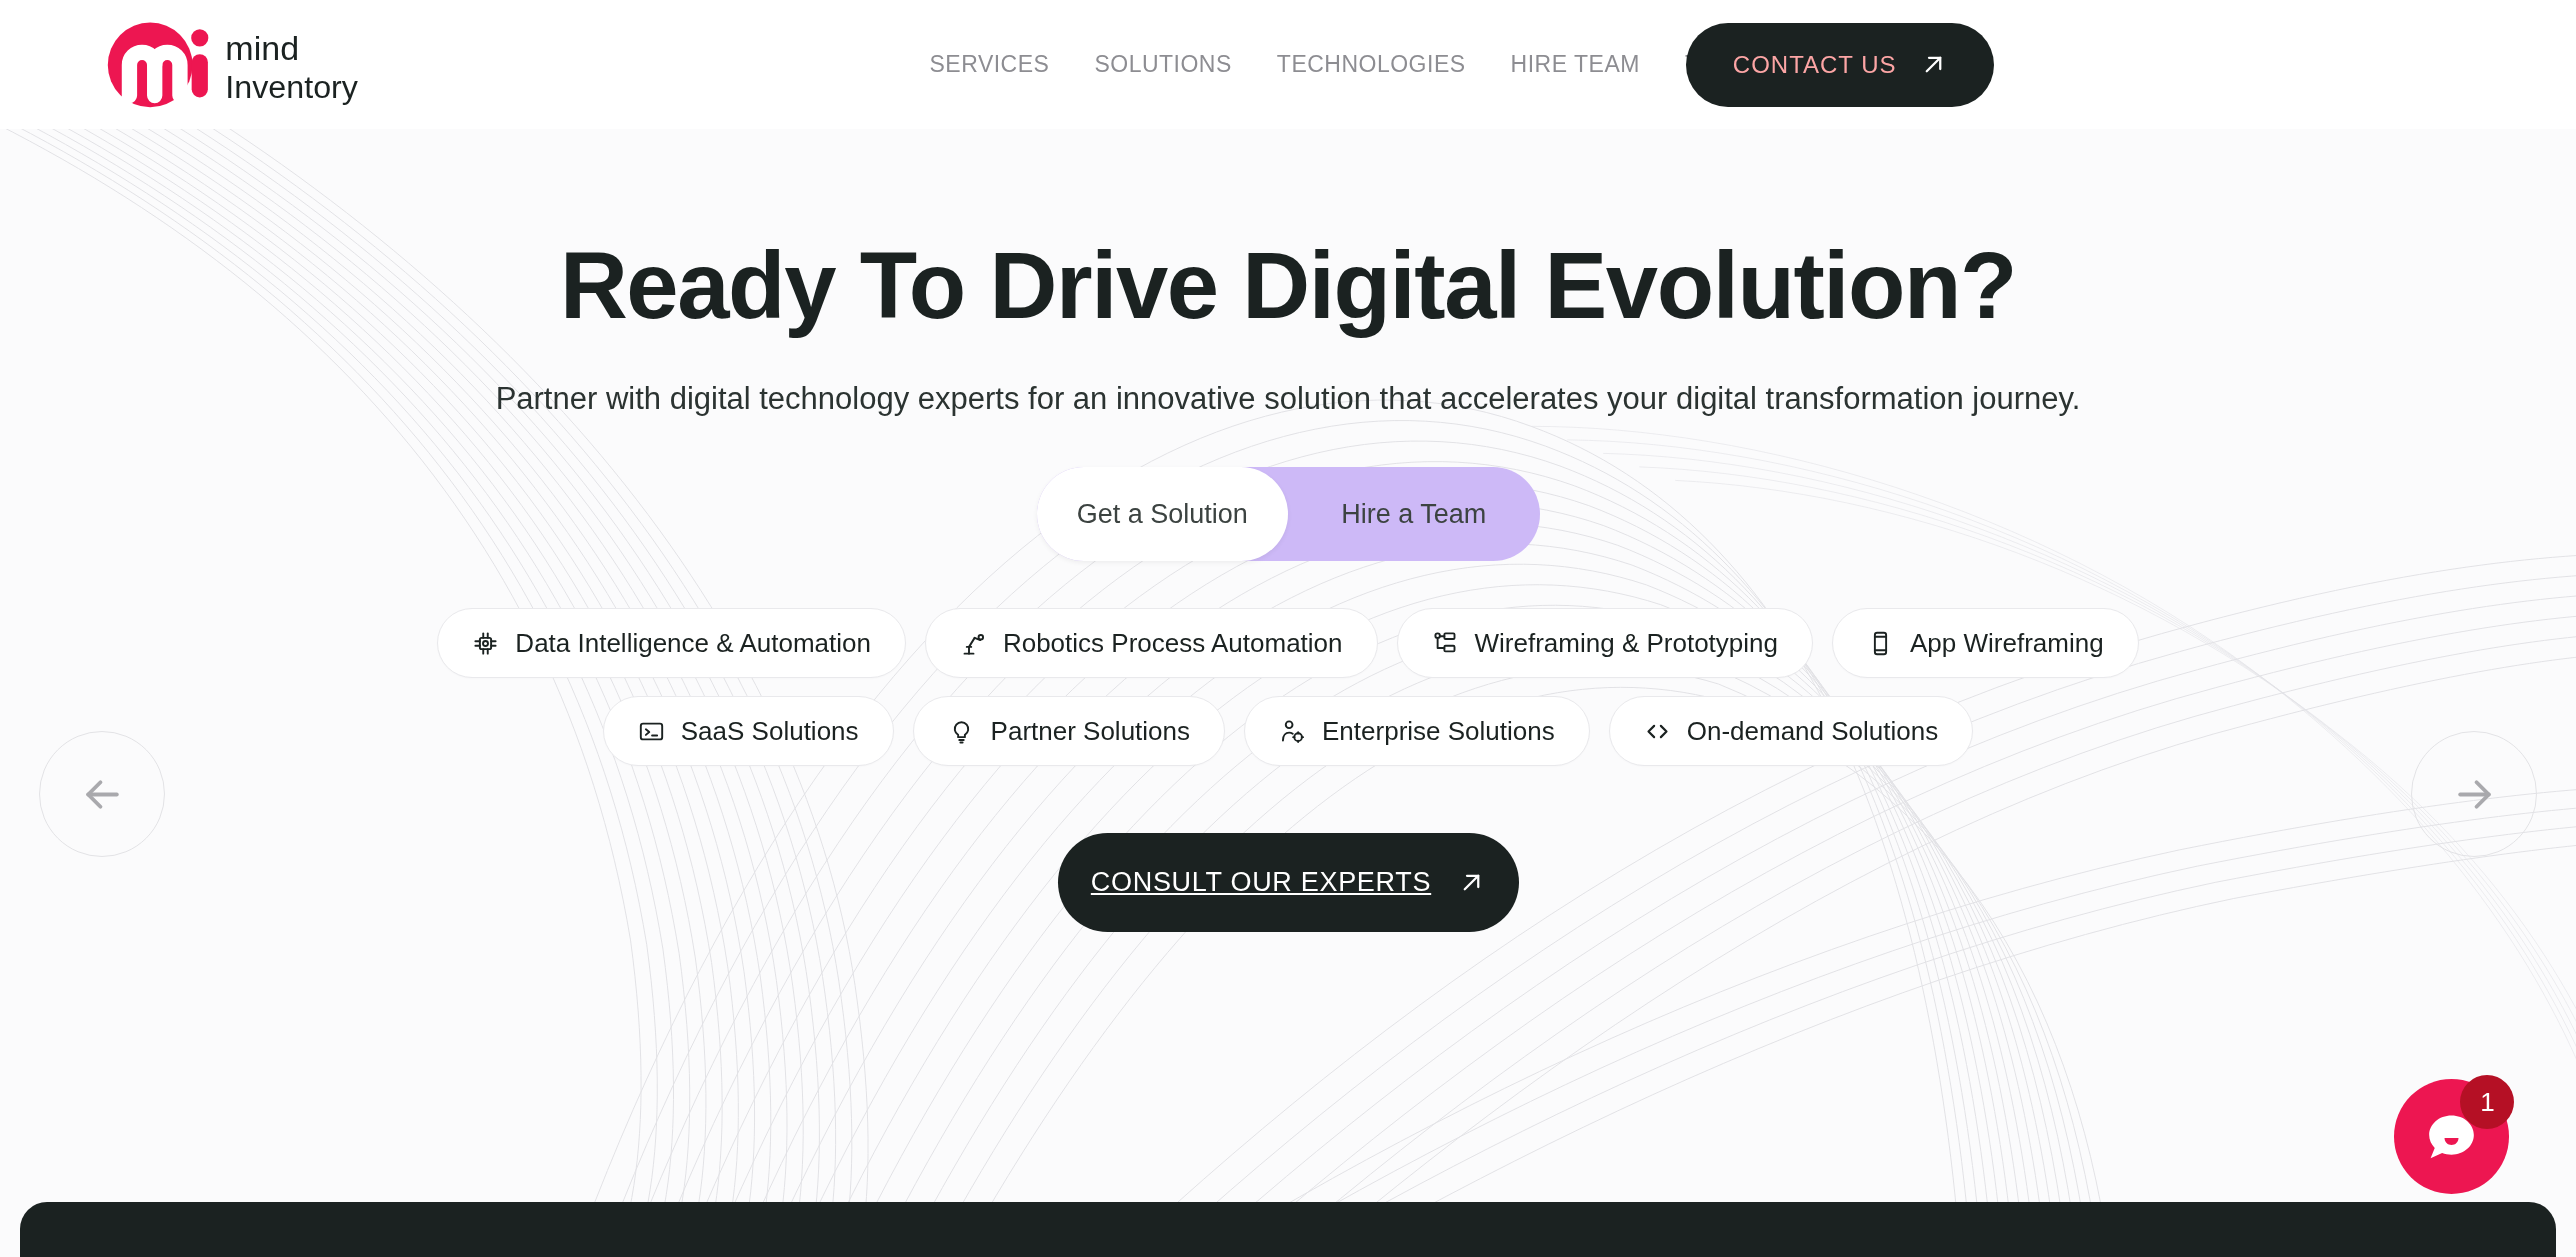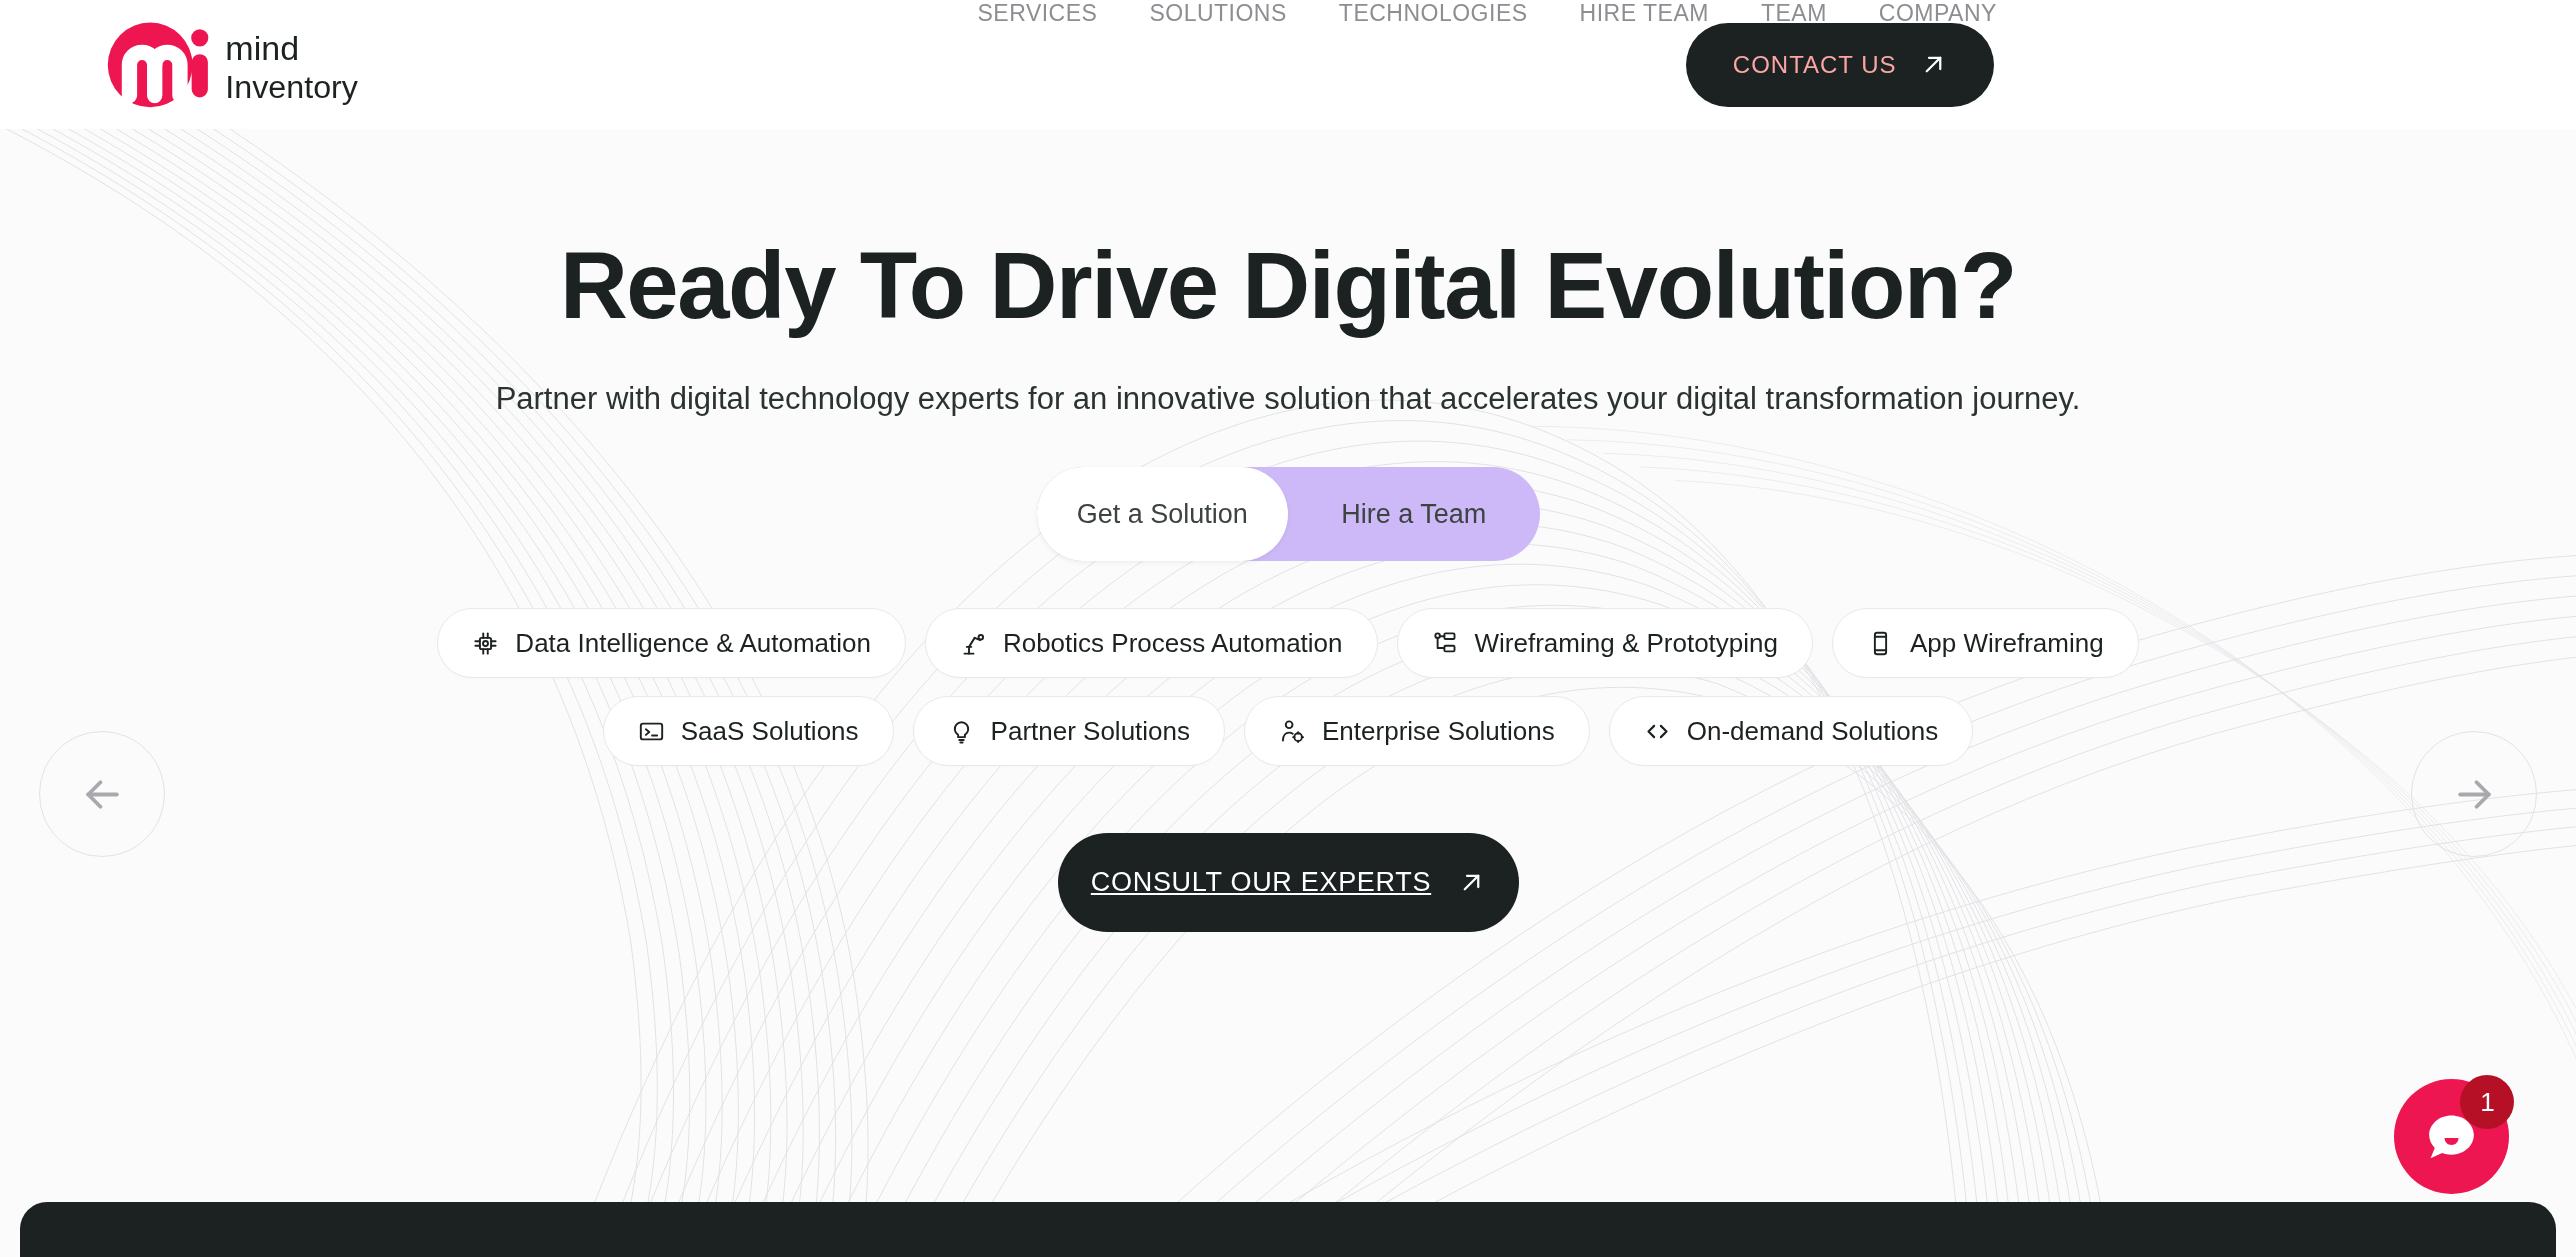--- a/index.html
+++ b/index.html
@@ -28,26 +28,26 @@
     top: 18px;
     display: flex;
     align-items: center;
     gap: 9px;
   }
   .logo-mark { width: 110px; height: 93px; display: block; }
   .logo-text { width: 144px; height: 77px; display: block; margin-top: 3.6px; }
 
   .nav {
     position: absolute;
-    left: 955px;
+    left: 907px;
     top: 0;
     height: 129px;
     display: flex;
-    align-items: flex-start;
-    gap: 7px;
+    align-items: center;
+    gap: 0px;
   }
   .nav-item {
     font-size: 23px;
     letter-spacing: 0.5px;
     color: #8d8d92;
     padding: 0 22.5px;
     cursor: pointer;
     white-space: nowrap;
     font-weight: 400;
   }

